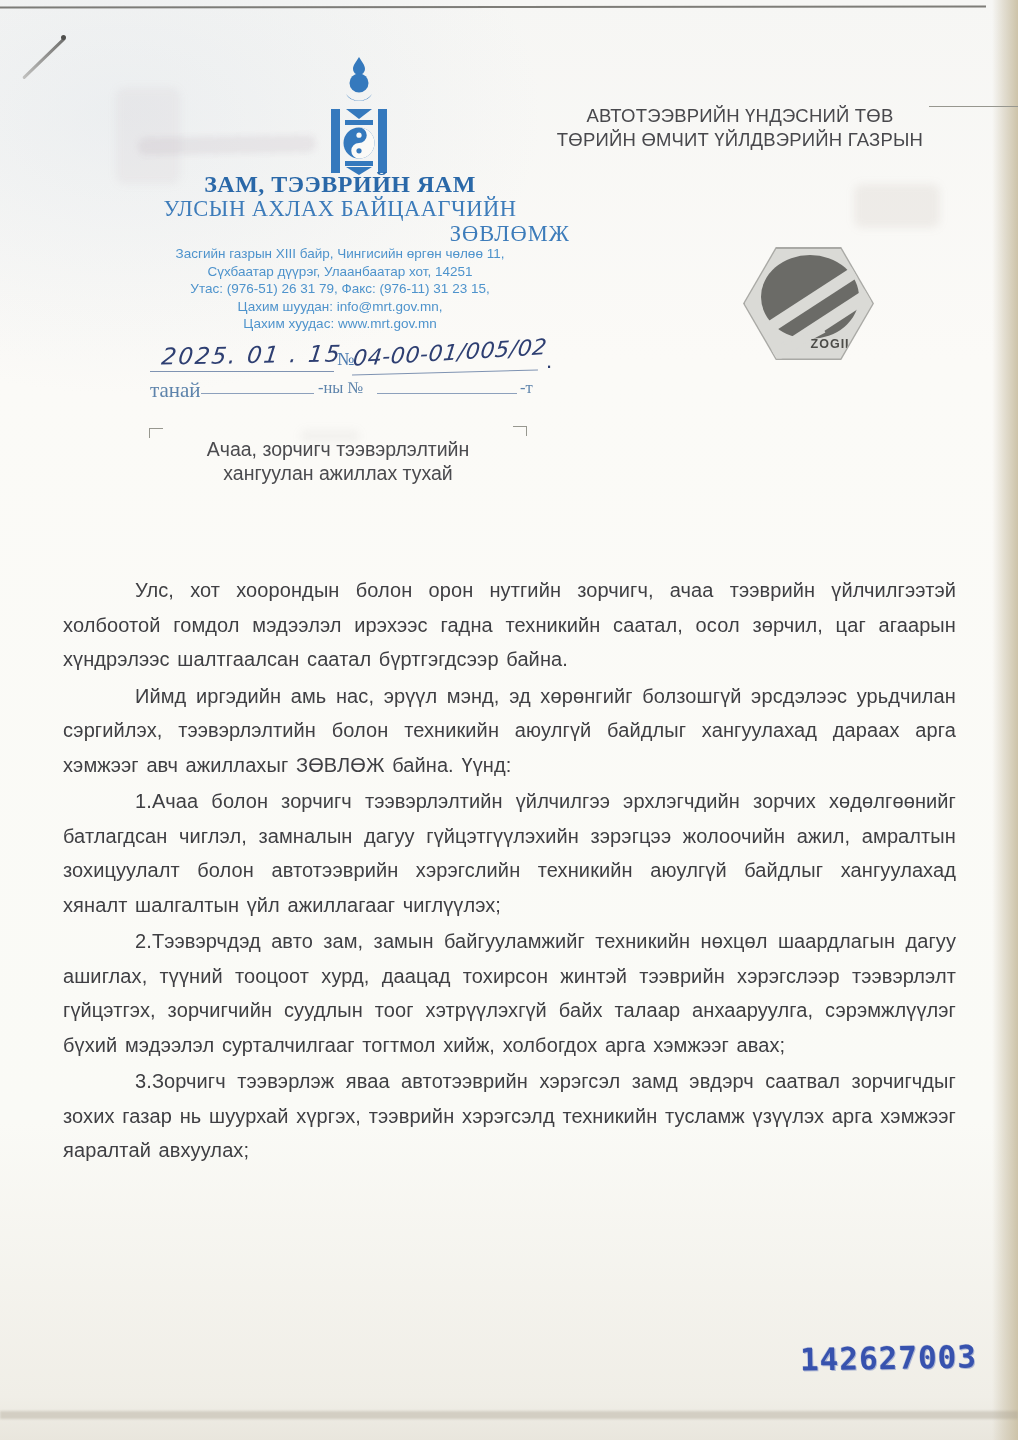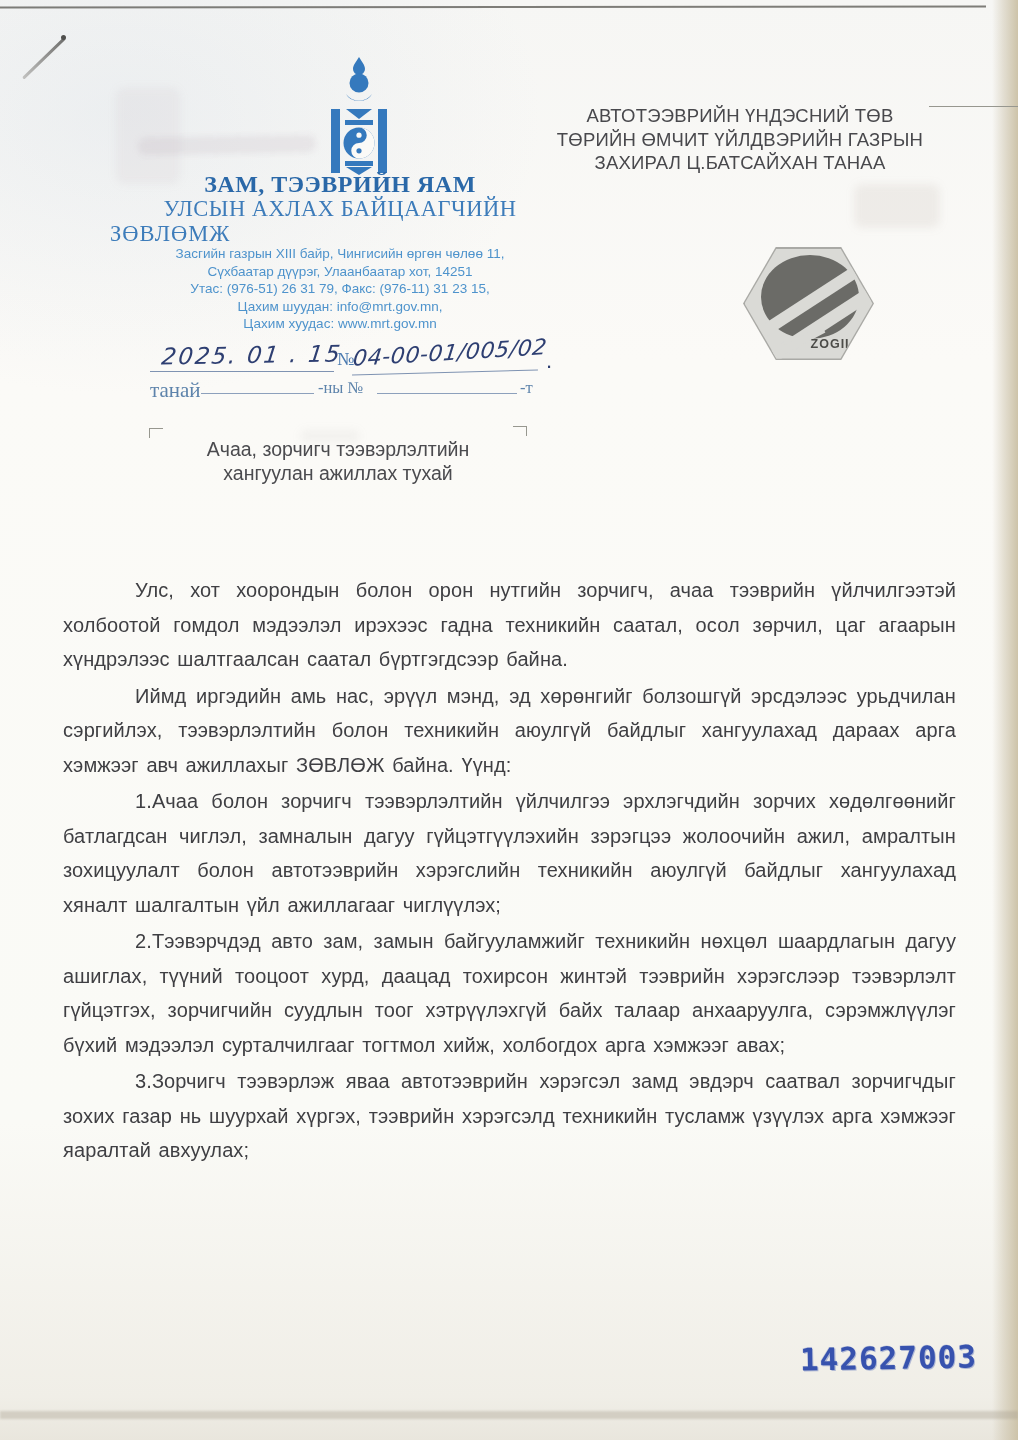--- a/index.html
+++ b/index.html
@@ -28,21 +28,21 @@
   .corner.tl{border-top-width:1.6px;border-left-width:1.6px;}
   .corner.recipient{left:929px;top:106px;}
   .corner.subj-l{left:149px;top:428px;}
   .corner.subj-r{left:513px;top:426px;}
   
   .emblem{position:absolute;left:319px;top:57px;}
   .lh-title{position:absolute;left:110px;top:171px;width:460px;text-align:center;
     font-family:"Liberation Serif",serif;font-weight:bold;font-size:24px;letter-spacing:.5px;color:#2a68a8;}
   .lh-sub1{position:absolute;left:110px;top:196px;width:460px;text-align:center;
     font-family:"Liberation Serif",serif;font-size:22.5px;letter-spacing:.5px;color:#3d7cba;}
-  .lh-sub2{position:absolute;left:110px;top:221px;width:460px;text-align:left;
+  .lh-sub2{position:absolute;left:110px;top:221px;width:460px;text-align:right;
     font-family:"Liberation Serif",serif;font-size:22.5px;letter-spacing:1px;color:#3d7cba;}
   .lh-address{position:absolute;left:95px;top:245px;width:490px;text-align:center;
     font-size:13.5px;line-height:17.5px;color:#4e93cc;}
   
   .recipient{position:absolute;left:540px;top:104px;width:400px;text-align:center;
     font-size:18.5px;line-height:23.5px;color:#48484c;letter-spacing:.2px;}
   
   .hex-outer{position:absolute;left:743px;top:247px;width:131px;height:113px;
     clip-path:polygon(0% 50%,25% 0%,75% 0%,100% 50%,75% 100%,25% 100%);background:#a9a9a5;}
   .hex-inner{position:absolute;left:1.5px;top:1.5px;width:128px;height:110px;
@@ -127,21 +127,20 @@
     <div>Засгийн газрын XIII байр, Чингисийн өргөн чөлөө 11,</div>
     <div>Сүхбаатар дүүрэг, Улаанбаатар хот,  14251</div>
     <div>Утас: (976-51) 26 31 79, Факс: (976-11) 31 23 15,</div>
     <div>Цахим шуудан: info@mrt.gov.mn,</div>
     <div>Цахим хуудас: www.mrt.gov.mn</div>
   </div>
 
   <div class="recipient">
     <div>АВТОТЭЭВРИЙН ҮНДЭСНИЙ ТӨВ</div>
     <div>ТӨРИЙН ӨМЧИТ ҮЙЛДВЭРИЙН ГАЗРЫН</div>
-    <div>ЗАХИРАЛ Ц.БАТСАЙХАН ТАНАА</div>
   </div>
 
   <div class="hex-outer">
     <div class="hex-inner">
       <div class="globe">
         <div class="globe-stripe gs1"></div>
         <div class="globe-stripe gs2"></div>
         <div class="globe-stripe gs3"></div>
       </div>
       <div class="hex-label">ZOGII.MN</div>

